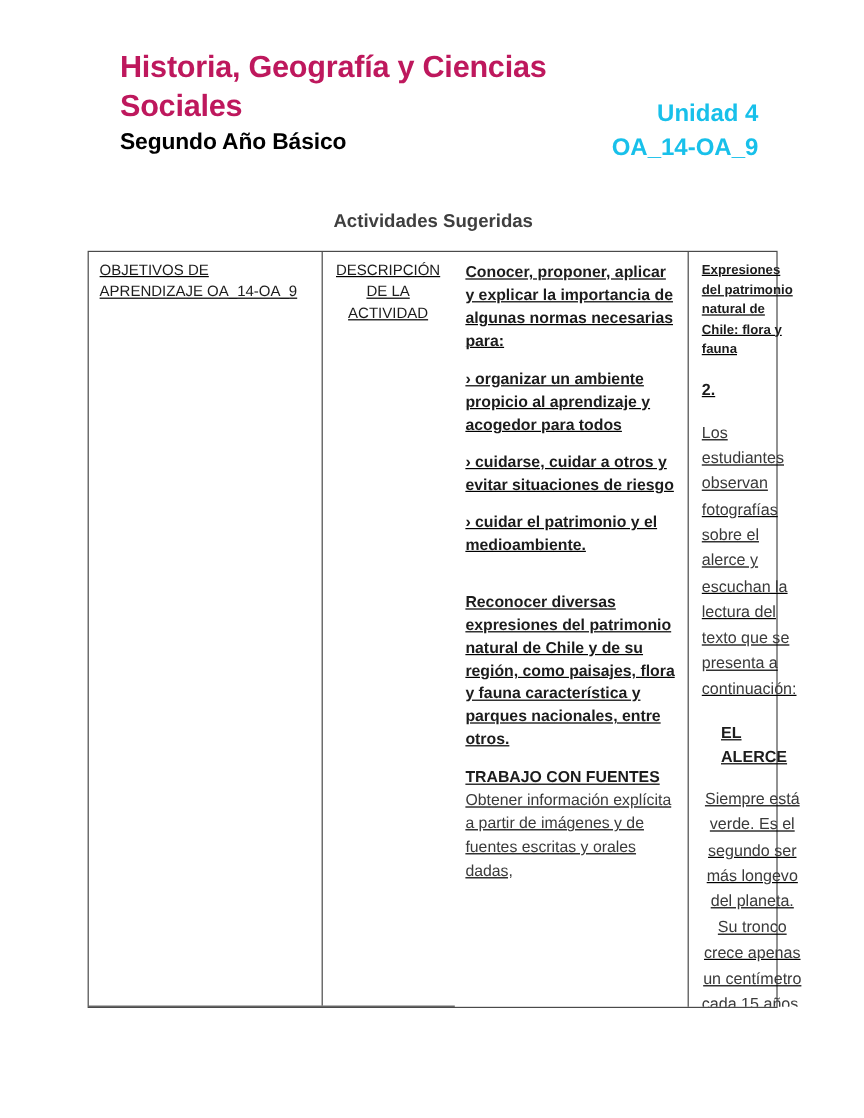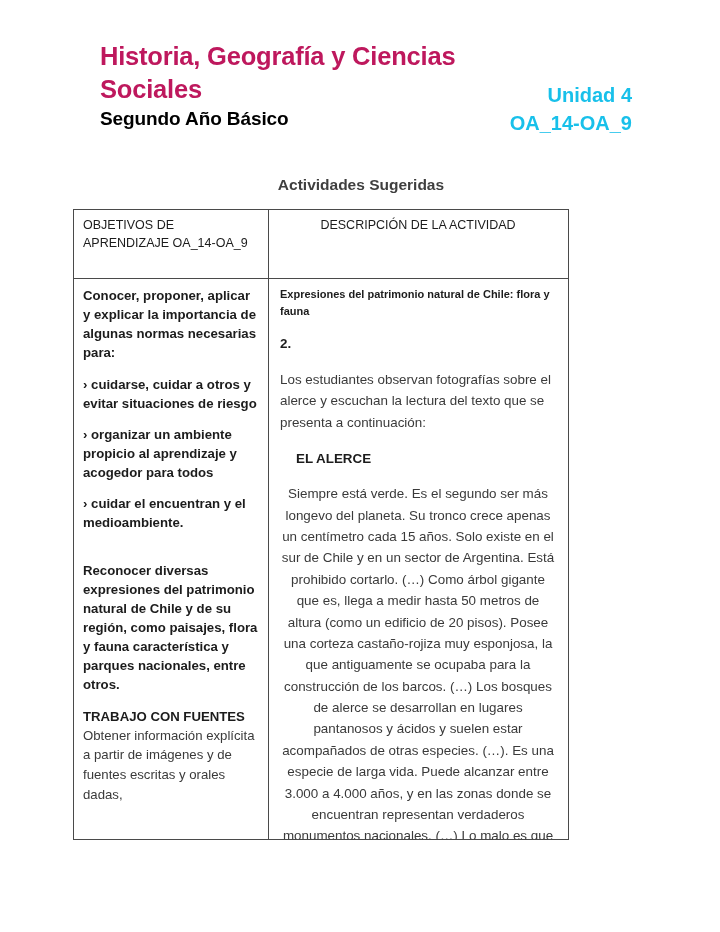--- a/index.html
+++ b/index.html
@@ -82,26 +82,26 @@
     font-size: 15.5px;
     font-weight: bold;
     color: #3f3f3f;
   }
 
   
   .table {
     position: absolute;
     left: 73px;
     top: 209px;
-    width: 496px;
+    width: 575px;
     height: 631px;
     border: 1px solid #4a4a4a;
     box-sizing: border-box;
     display: flex;
-    flex-direction: column;
+    text-decoration: underline;
   }
   .thead {
     display: flex;
     border-bottom: 1px solid #4a4a4a;
     min-height: 68px;
   }
   .tbody {
     display: flex;
     flex: 1;
     min-height: 0;
@@ -212,23 +212,23 @@
       </div>
       <div class="col-right">
         <div class="th-right">DESCRIPCIÓN DE LA ACTIVIDAD</div>
       </div>
     </div>
 
     <div class="tbody">
 
       <div class="col-left">
         <p class="lc-strong">Conocer, proponer, aplicar y explicar la importancia de algunas normas necesarias para:</p>
+        <p class="lc-strong">› organizar un ambiente propicio al aprendizaje y acogedor para todos</p>
         <p class="lc-strong">› cuidarse, cuidar a otros y evitar situaciones de riesgo</p>
-        <p class="lc-strong">› organizar un ambiente propicio al aprendizaje y acogedor para todos</p>
-        <p class="lc-strong tight">› cuidar el encuentran y el medioambiente.</p>
+        <p class="lc-strong tight">› cuidar el patrimonio y el medioambiente.</p>
         <div class="lc-gap"></div>
         <p class="lc-strong">Reconocer diversas expresiones del patrimonio natural de Chile y de su región, como paisajes, flora y fauna característica y parques nacionales, entre otros.</p>
         <p class="lc-head">TRABAJO CON FUENTES</p>
         <p class="lc-body">Obtener información explícita a partir de imágenes y de fuentes escritas y orales dadas,</p>
       </div>
 
       <div class="col-right">
         <p class="rc-strong">Expresiones del patrimonio natural de Chile: flora y fauna</p>
         <p class="rc-num">2.</p>
         <p class="rc-body">Los estudiantes observan fotografías sobre el alerce y escuchan la lectura del texto que se presenta a continuación:</p>

